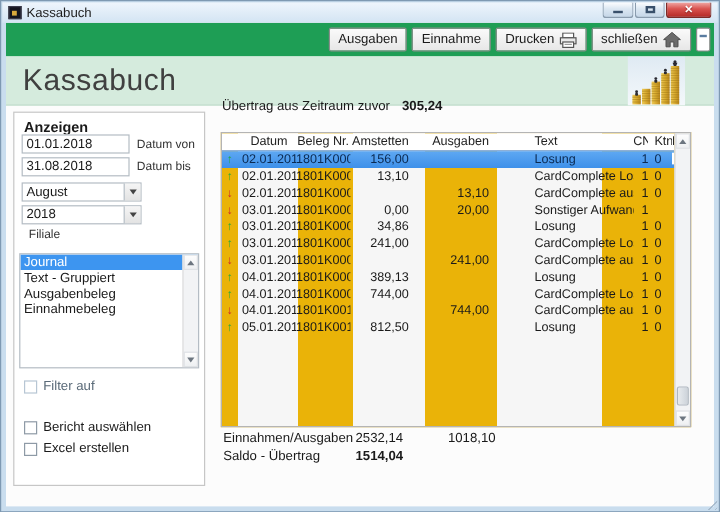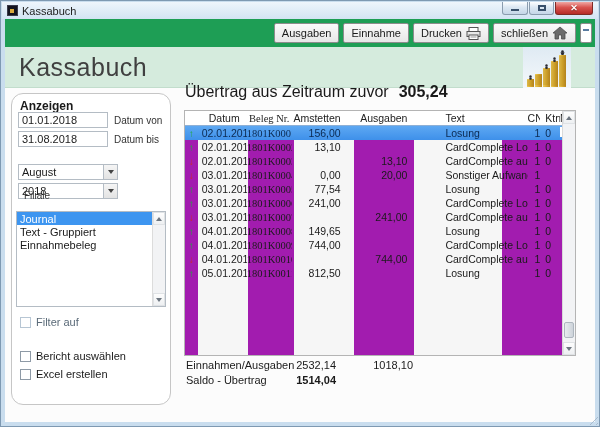--- a/index.html
+++ b/index.html
@@ -35,70 +35,70 @@
   .collapse-btn::after { content:""; position:absolute; left:2px; right:2px; top:5px; height:2px; background:#5a7ca0; }
 
   
   .page-header { position:absolute; left:0; right:0; top:28px; height:41px; background:#d5ebdd;
     border-bottom:1px solid #c2ddcc; }
   .page-title { position:absolute; left:14px; top:6px; font-size:25px; color:#404040; letter-spacing:0.5px; }
   .header-img { position:absolute; right:24px; top:0px; width:48px; height:41px; }
 
   
   .sidebar { position:absolute; left:6px; top:74px; width:160px; height:312px; background:#fff;
-    border:1px solid #c6c6c6; border-radius:12px; font-size:11px; }
+    border:1px solid #c6c6c6; border-radius:0; font-size:11px; }
   .side-title { position:absolute; left:8px; top:5px; font-weight:bold; font-size:12px; color:#1a1a1a; }
   .field { position:absolute; left:6px; display:flex; align-items:center; }
   .tinput { width:90px; height:16px; border:1px solid #b4bcc4; background:#fff; font-size:11px;
     padding:1px 3px; color:#1a1a1a; display:flex; align-items:center; }
   .flabel { font-size:10px; color:#333; margin-left:6px; white-space:nowrap; }
-  .select { width:100px; height:16px; border:1px solid #b4bcc4; background:#fff; display:flex; cursor:pointer;margin-top:12px; }
+  .select { width:100px; height:16px; border:1px solid #b4bcc4; background:#fff; display:flex; cursor:pointer; }
   .sel-text { flex:1; font-size:11px; padding:1px 3px; display:flex; align-items:center; color:#1a1a1a; }
   .sel-btn { width:14px; border-left:1px solid #b4bcc4; background:linear-gradient(#f5f5f5,#e3e3e3);
     display:flex; align-items:center; justify-content:center; }
   .sel-btn::after { content:""; width:0; height:0; border-left:3px solid transparent; border-right:3px solid transparent; border-top:4px solid #444; }
 
   .listbox { position:absolute; left:4px; top:117px; width:150px; height:96px; border:1px solid #b4bcc4; background:#fff; overflow:hidden; }
   .list-item { height:13px; font-size:11px; padding:0 3px; display:flex; align-items:center; color:#1a1a1a; cursor:pointer; }
   .list-item.selected { background:#3d95f0; color:#fff; }
   .list-scroll { position:absolute; right:0; top:0; bottom:0; width:13px; background:#f2f3f5; border-left:1px solid #dcdcdc; }
   .scr-btn { position:absolute; left:0; right:0; height:13px; background:linear-gradient(#fdfdfd,#eef0f2); border:1px solid #dfe2e5;
     display:flex; align-items:center; justify-content:center; }
   .scr-btn.up { top:0; } .scr-btn.down { bottom:0; }
   .tri-up { width:0; height:0; border-left:3px solid transparent; border-right:3px solid transparent; border-bottom:4px solid #6d7680; }
   .tri-down { width:0; height:0; border-left:3px solid transparent; border-right:3px solid transparent; border-top:4px solid #6d7680; }
 
   .cbx-row { position:absolute; left:8px; display:flex; align-items:center; gap:5px; font-size:11px; color:#1a1a1a; cursor:pointer; }
   .cbx { width:11px; height:11px; border:1px solid #8e9aa6; background:#fff; }
   .cbx-row.dim { color:#5a6a78; } .cbx-row.dim .cbx { border-color:#b7c6d4; }
 
   
-  .carryover { position:absolute; left:180px; top:64px; font-size:16px; color:#1a1a1a; }
+  .carryover { position:absolute; left:180px; top:64px; font-size:11px; color:#1a1a1a; }
   .carryover b { margin-left:10px; }
 
-  .grid { position:absolute; left:179px; top:91px; width:392px; height:246px; border:1px solid #b4b4b4; background:#a21caf; }
+  .grid { position:absolute; left:179px; top:91px; width:392px; height:246px; border:1px solid #b4b4b4; background:#eab308; }
   .grid-inner { position:absolute; left:0; top:0; bottom:0; right:13px; overflow:hidden;
     background:
       linear-gradient(90deg,
         transparent 0px, transparent 13px,
         #f6f6f6 13px, #f6f6f6 63px,
         transparent 63px, transparent 109px,
         #f6f6f6 109px, #f6f6f6 169px,
         transparent 169px, transparent 229px,
         #f6f6f6 229px, #f6f6f6 317px,
         transparent 317px, transparent 378px); }
   .thead { display:flex; height:15px; border-bottom:1px solid #8eb0d6; background:#fff; align-items:center; }
   .th { font-size:10.5px; color:#222; text-align:center; overflow:hidden; white-space:nowrap; }
   .tr { display:flex; height:14px; align-items:center; cursor:pointer; }
   .tr.selected { background:linear-gradient(#5ea8f2,#3e90ea); }
   .tr.selected .td { color:#0b2a52; }
   .td { font-size:10.5px; color:#1a1a1a; white-space:nowrap; overflow:hidden; }
   .c0 { width:13px; text-align:center; }
   .c1 { width:50px; padding-left:4px; }
-  .c2 { width:46px;font-family:Liberation Serif, serif; }
+  .c2 { width:46px; }
   .c3 { width:60px; text-align:right; padding-right:10px; }
   .c4 { width:60px; text-align:right; padding-right:2px; }
   .c5 { width:88px; padding-left:4px; text-align:left;margin-left:32px; }
   .c6 { width:13px; text-align:right; }
   .c7 { width:20px; padding-left:5px; text-align:left; }
   .c8 { flex:1; text-align:right; padding-right:2px; }
   .arrow { font-size:10px; font-weight:bold; line-height:1; }
   .arrow.up { color:#1faa3c; } .arrow.down { color:#cc2a2a; }
   .notiz-box { display:inline-block; width:11px; height:10px; background:#fff; }
 
@@ -229,20 +229,21 @@
         </div>
       </div>
       <div class="field" style="top:96px;">
         <span class="flabel">Filiale</span>
       </div>
 
       <div class="listbox">
         <div id="report-items">
             <div class="list-item selected">Journal</div>
             <div class="list-item">Text - Gruppiert</div>
+            <div class="list-item">Ausgabenbeleg</div>
             <div class="list-item">Einnahmebeleg</div>
           </div>
         <div class="list-scroll">
           <div class="scr-btn up">
               <span class="tri-up"></span>
             </div>
           <div class="scr-btn down">
               <span class="tri-down"></span>
             </div>
         </div>
@@ -321,21 +322,21 @@
               <span class="td c4">20,00</span>
               <span class="td c5">Sonstiger Aufwand</span>
               <span class="td c6">1</span>
               <span class="td c7"></span>
               <span class="td c8"></span>
             </div>
             <div class="tr">
               <span class="td c0"><span class="arrow up">↑</span></span>
               <span class="td c1">03.01.2018</span>
               <span class="td c2">1801K0005</span>
-              <span class="td c3">77,54</span>
+              <span class="td c3">34,86</span>
               <span class="td c4"></span>
               <span class="td c5">Losung</span>
               <span class="td c6">1</span>
               <span class="td c7">0</span>
               <span class="td c8"></span>
             </div>
             <div class="tr">
               <span class="td c0"><span class="arrow up">↑</span></span>
               <span class="td c1">03.01.2018</span>
               <span class="td c2">1801K0006</span>
@@ -354,21 +355,21 @@
               <span class="td c4">241,00</span>
               <span class="td c5">CardComplete ausbuchen</span>
               <span class="td c6">1</span>
               <span class="td c7">0</span>
               <span class="td c8"></span>
             </div>
             <div class="tr">
               <span class="td c0"><span class="arrow up">↑</span></span>
               <span class="td c1">04.01.2018</span>
               <span class="td c2">1801K0008</span>
-              <span class="td c3">149,65</span>
+              <span class="td c3">389,13</span>
               <span class="td c4"></span>
               <span class="td c5">Losung</span>
               <span class="td c6">1</span>
               <span class="td c7">0</span>
               <span class="td c8"></span>
             </div>
             <div class="tr">
               <span class="td c0"><span class="arrow up">↑</span></span>
               <span class="td c1">04.01.2018</span>
               <span class="td c2">1801K0009</span>

